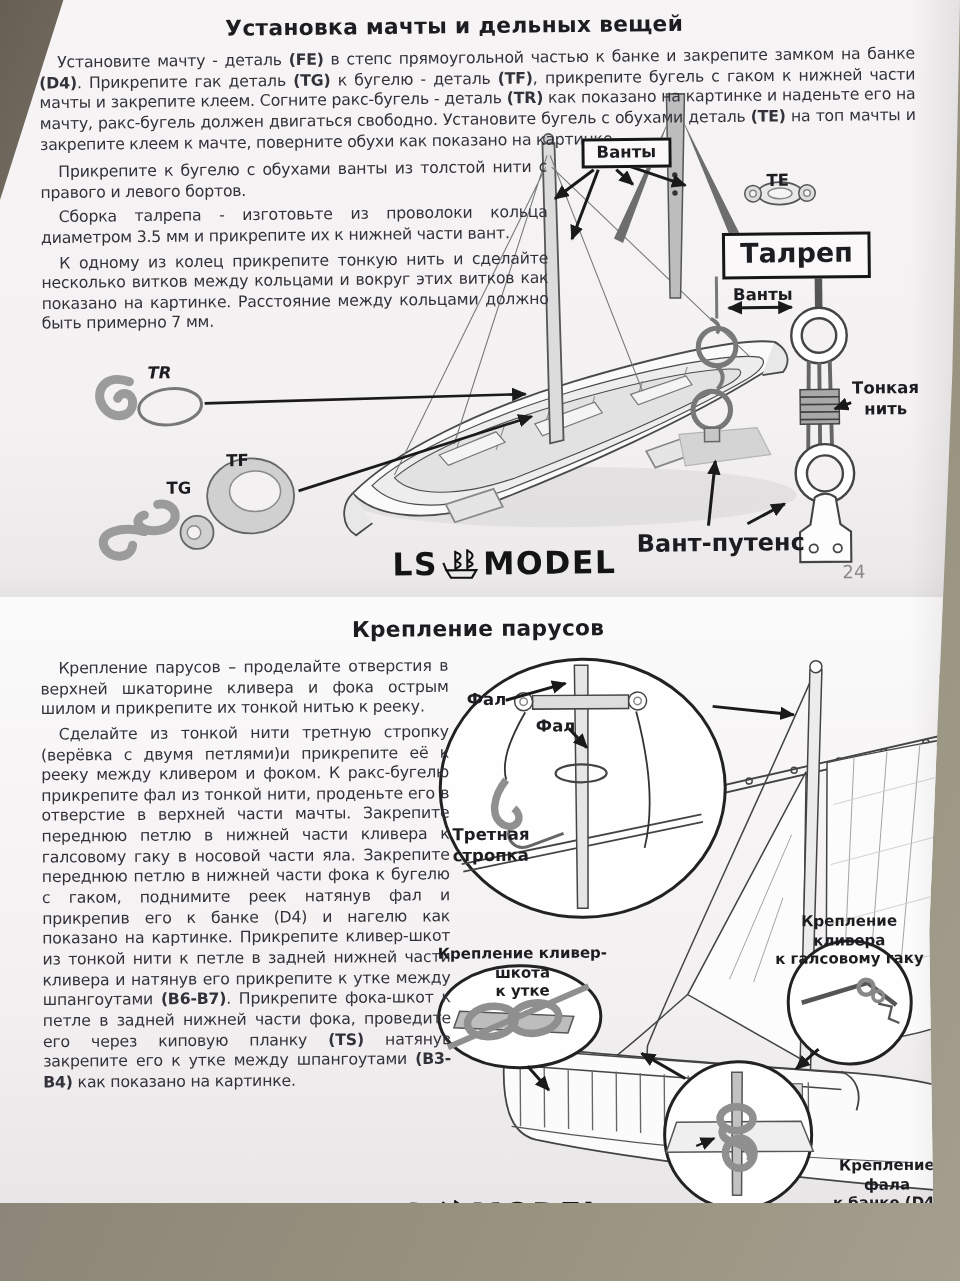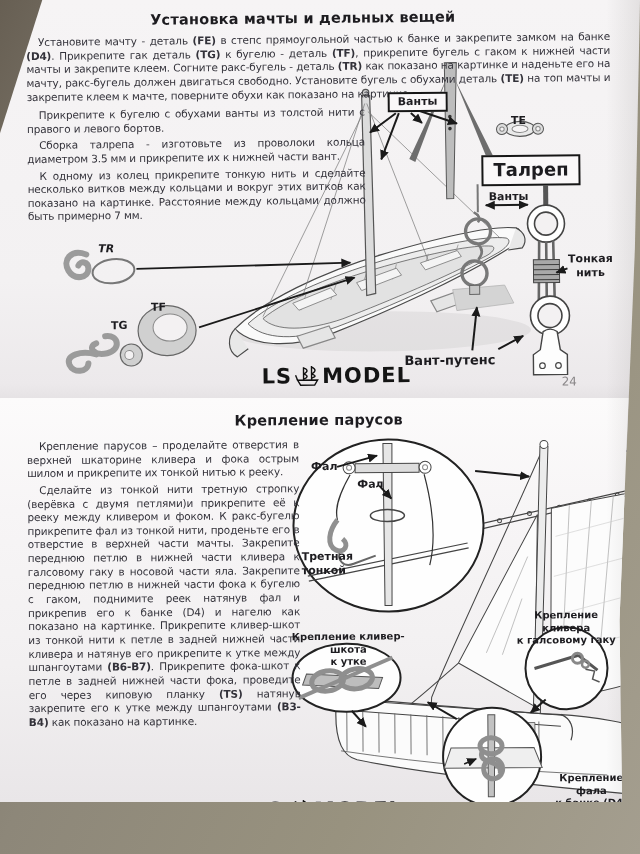--- a/index.html
+++ b/index.html
@@ -143,21 +143,21 @@
         <p>Сборка талрепа - изготовьте из проволоки кольца диаметром 3.5 мм и прикрепите их к нижней части вант.</p>
         <p>К одному из колец прикрепите тонкую нить и сделайте несколько витков  между кольцами и вокруг этих витков как показано на картинке. Расстояние между кольцами должно быть примерно 7 мм.</p>
       </div>
 
       <div class="txt lbl boxed" style="left:389px;top:93px;">Ванты</div>
       <div class="txt lbl" style="left:512px;top:116px;">ТЕ</div>
       <div class="txt lbl boxed big" style="left:482px;top:157px;">Талреп</div>
       <div class="txt lbl" style="left:489px;top:192px;">Ванты</div>
       <div class="txt lbl center" style="left:562px;top:255px;width:56px;">Тонкая
 нить</div>
-      <div class="txt lbl" style="left:403px;top:354px;font-size:13px;">Вант-путенс</div>
+      <div class="txt lbl" style="left:423px;top:354px;font-size:16px;">Вант-путенс</div>
       <div class="txt lbl" style="left:98px;top:240px;font-style:italic;">TR</div>
       <div class="txt lbl" style="left:150px;top:299px;">TF</div>
       <div class="txt lbl" style="left:66px;top:317px;margin-left:44px;">TG</div>
 
       <div class="brand" style="left:260px;top:364px;">
         <span class="bt">LS</span>
         <svg width="26" height="24" viewBox="0 0 26 24" fill="none" stroke="#111" stroke-width="1.4">
           <path d="M3,16 L23,16 L20,21 L6,21 Z"></path>
           <path d="M9,3 V16 M17,2 V16"></path>
           <path d="M9,4 Q16,6 9,10 M9,10 Q16,12 9,15 M17,3 Q24,6 17,10 M17,10 Q24,12 17,14 M3,16 L1,11"></path>
@@ -260,21 +260,21 @@
       <div class="txt title" style="left:20px;top:14px;width:600px;">Крепление парусов</div>
 
       <div class="txt para" style="left:28px;top:40px;width:272px;">
         <p>Крепление парусов – проделайте отверстия в верхней шкаторине кливера и фока острым шилом и прикрепите их тонкой нитью к рееку.</p>
         <p>Сделайте из тонкой нити третную стропку (верёвка с двумя петлями)и прикрепите её к рееку между кливером и фоком. К ракс-бугелю прикрепите фал из тонкой нити, проденьте его в отверстие в верхней части мачты. Закрепите переднюю петлю в нижней части кливера к галсовому гаку в носовой части яла. Закрепите переднюю петлю в нижней части фока к бугелю с гаком, поднимите реек натянув фал и прикрепив его к банке (D4) и нагелю как показано на картинке. Прикрепите кливер-шкот из тонкой нити к петле в задней нижней части кливера и натянув его прикрепите к утке между шпангоутами <b>(B6-B7)</b>.  Прикрепите фока-шкот к петле в задней нижней части фока, проведите его через киповую планку <b>(TS)</b> натянув закрепите его к утке между шпангоутами <b>(B3-B4)</b> как показано на картинке.</p>
       </div>
 
       <div class="txt lbl" style="left:312px;top:62px;">Фал</div>
       <div class="txt lbl" style="left:358px;top:80px;">Фал</div>
       <div class="txt lbl" style="left:302px;top:152px;">Третная
-тонкой</div>
+стропка</div>
       <div class="txt lbl center" style="left:280px;top:221px;width:136px;font-size:10px;margin-top:12px;">Крепление кливер-шкота
 к утке</div>
       <div class="txt lbl center" style="left:512px;top:213px;width:108px;font-size:10px;">Крепление кливера
 к галсовому гаку</div>
       <div class="txt lbl center" style="left:545px;top:376px;width:90px;font-size:10px;">Крепление фала
 к банке (D4)
 и нагелю</div>
 
       <div class="brand" style="left:252px;top:400px;">
         <span class="bt">LS</span>

